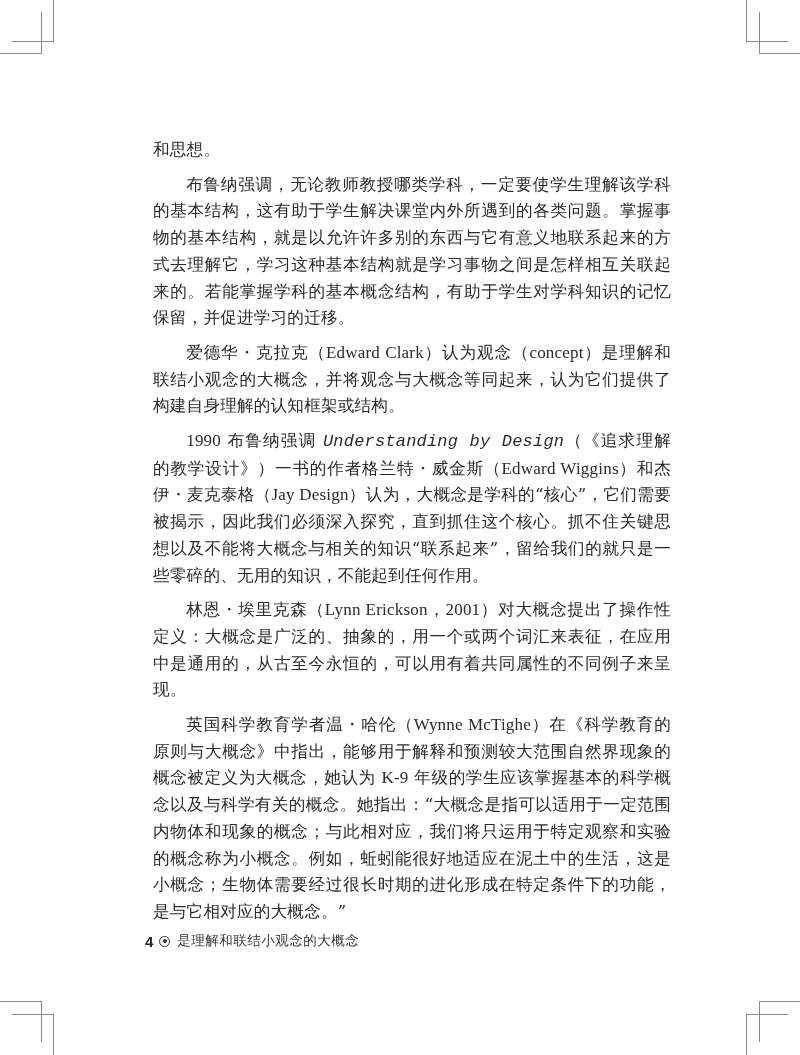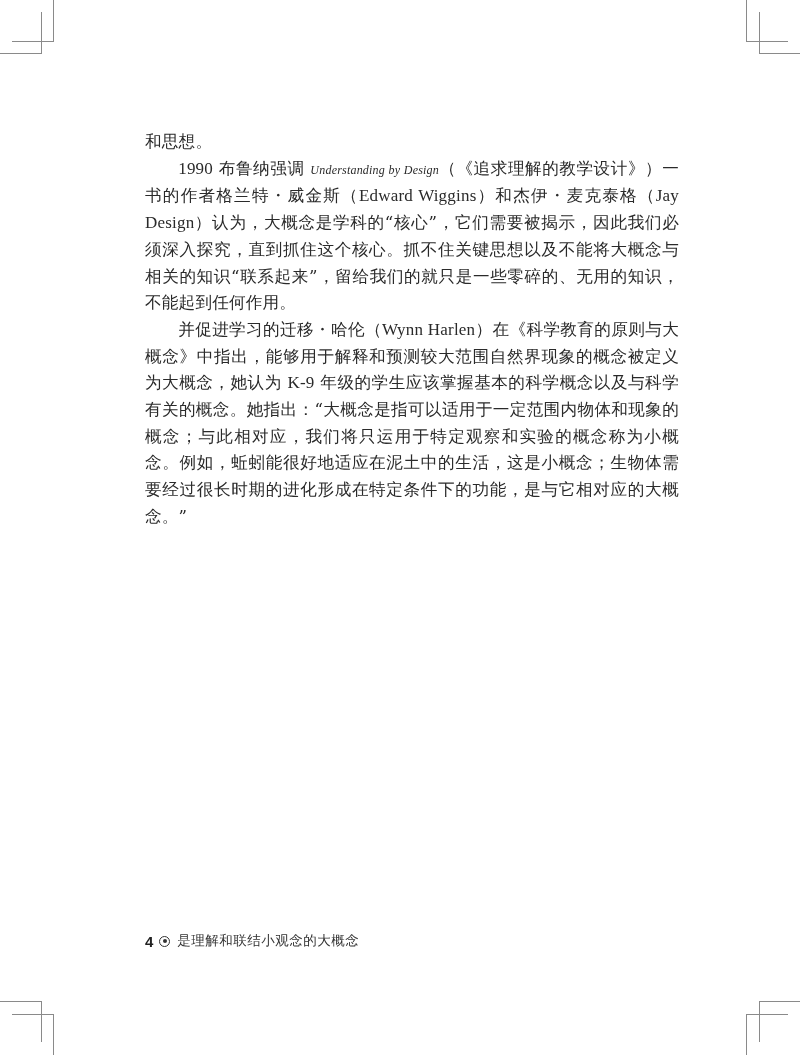--- a/index.html
+++ b/index.html
@@ -22,36 +22,36 @@
   .crop.h { height: 1px; }
   .crop.v { width: 1px; }
 
   .text-block {
     position: absolute;
     left: 145px;
     top: 129px;
     width: 534px;
   }
   .para {
-    margin: 0;
+    margin: 8px;
     font-size: 16.6px;
     line-height: 26.7px;
     text-align: justify;
     text-justify: inter-character;
     letter-spacing: 0.2px;
   }
   .para.indent { text-indent: 2em; }
   .para .latin {
     font-family: "Liberation Serif", "DejaVu Serif", serif;
     font-size: 17px;
   }
   .para .latin-it {
-    font-family: Liberation Serif, serif;
+    font-family: Liberation Mono, monospace;
     font-style: italic;
-    font-size: 12px;
+    font-size: 17px;
   }
 
   .footer {
     position: absolute;
     left: 145px;
     top: 931px;
     height: 20px;
     display: flex;
     align-items: center;
     font-size: 13.5px;
@@ -107,21 +107,24 @@
 <div class="crop h" style="left:12px; top:1014px; width:42px;"></div>
 <div class="crop v" style="left:53px; top:1014px; height:41px;"></div>
 
 <div class="crop h" style="left:759px; top:1001px; width:41px;"></div>
 <div class="crop v" style="left:759px; top:1001px; height:41px;"></div>
 <div class="crop h" style="left:746px; top:1014px; width:42px;"></div>
 <div class="crop v" style="left:746px; top:1014px; height:41px;"></div>
 
 <div class="text-block">
   <p class="para"><span>和思想。</span></p>
+  <p class="para indent"><span>布鲁纳强调，无论教师教授哪类学科，一定要使学生理解该学科的基本结构，这有助于学生解决课堂内外所遇到的各类问题。掌握事物的基本结构，就是以允许许多别的东西与它有意义地联系起来的方式去理解它，学习这种基本结构就是学习事物之间是怎样相互关联起来的。若能掌握学科的基本概念结构，有助于学生对学科知识的记忆保留，并促进学习的迁移。</span></p>
+  <p class="para indent"><span>爱德华・克拉克（</span><span class="latin">Edward Clark</span><span>）认为观念（</span><span class="latin">concept</span><span>）是理解和联结小观念的大概念，并将观念与大概念等同起来，认为它们提供了构建自身理解的认知框架或结构。</span></p>
   <p class="para indent"><span class="latin">1990</span><span> 布鲁纳强调 </span><span class="latin-it">Understanding by Design</span><span>（《追求理解的教学设计》）一书的作者格兰特・威金斯（</span><span class="latin">Edward Wiggins</span><span>）和杰伊・麦克泰格（</span><span class="latin">Jay Design</span><span>）认为，大概念是学科的“核心”，它们需要被揭示，因此我们必须深入探究，直到抓住这个核心。抓不住关键思想以及不能将大概念与相关的知识“联系起来”，留给我们的就只是一些零碎的、无用的知识，不能起到任何作用。</span></p>
-  <p class="para indent"><span>并促进学习的迁移・哈伦（</span><span class="latin">Wynn Harlen</span><span>）在《科学教育的原则与大概念》中指出，能够用于解释和预测较大范围自然界现象的概念被定义为大概念，她认为 </span><span class="latin">K-9</span><span> 年级的学生应该掌握基本的科学概念以及与科学有关的概念。她指出：“大概念是指可以适用于一定范围内物体和现象的概念；与此相对应，我们将只运用于特定观察和实验的概念称为小概念。例如，蚯蚓能很好地适应在泥土中的生活，这是小概念；生物体需要经过很长时期的进化形成在特定条件下的功能，是与它相对应的大概念。”</span></p>
+  <p class="para indent"><span>林恩・埃里克森（</span><span class="latin">Lynn Erickson</span><span>，</span><span class="latin">2001</span><span>）对大概念提出了操作性定义：大概念是广泛的、抽象的，用一个或两个词汇来表征，在应用中是通用的，从古至今永恒的，可以用有着共同属性的不同例子来呈现。</span></p>
+  <p class="para indent"><span>英国科学教育学者温・哈伦（</span><span class="latin">Wynne McTighe</span><span>）在《科学教育的原则与大概念》中指出，能够用于解释和预测较大范围自然界现象的概念被定义为大概念，她认为 </span><span class="latin">K-9</span><span> 年级的学生应该掌握基本的科学概念以及与科学有关的概念。她指出：“大概念是指可以适用于一定范围内物体和现象的概念；与此相对应，我们将只运用于特定观察和实验的概念称为小概念。例如，蚯蚓能很好地适应在泥土中的生活，这是小概念；生物体需要经过很长时期的进化形成在特定条件下的功能，是与它相对应的大概念。”</span></p>
 </div>
 
 <div class="footer">
   <span class="page-num">4</span>
   <span class="bullet"></span>
   <span class="title">是理解和联结小观念的大概念</span>
 </div>
 
 </body></html>

